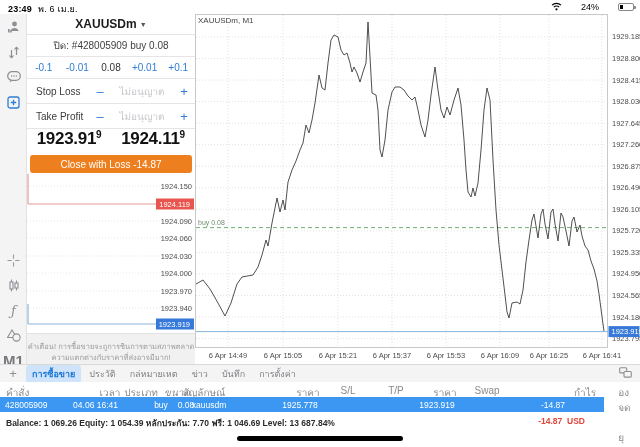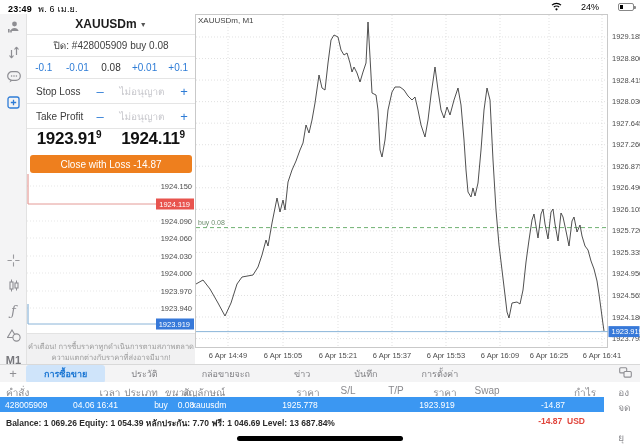--- a/index.html
+++ b/index.html
@@ -46,21 +46,21 @@
              font-size:7.5px; color:#9b9b9b; text-align:center; padding-top:7px; line-height:1.5; }
 
   
   #chartwrap { left:195px; top:14px; width:445px; height:350px; background:#fff; }
   #chart-title { left:3px; top:2px; font-size:8px; color:#444; }
 
   
   #tabbar { left:0; top:364px; width:640px; height:18px; background:#f4f4f5; border-top:1px solid #d9d9d9;
             display:flex; align-items:center; font-size:9px; color:#7e7e82; }
   #tab-plus { width:26px; text-align:center; font-size:13px; color:#8e8e93; }
-  .tab { padding:2px 18px; margin-right:8px; border-radius:3px; }
+  .tab { padding:2px 6px; margin-right:2px; border-radius:3px; }
   .tab.active { background:#cfe4fa; color:#1673d2; font-weight:bold; }
   #tab-layout { margin-left:auto; margin-right:8px; }
   #thead { left:0; top:382px; width:584px; height:15px; font-size:10px; color:#8a8a8e; background:#fff; }
   #thead span, #trow span { position:absolute; top:3px; }
   #trow { left:0; top:397px; width:604px; height:15px; background:#3b97f2; color:#fff; font-size:8.5px; }
   #sumrow { left:0; top:412px; width:640px; height:16px; background:#fff; font-size:8.5px; }
   #sum-text { position:absolute; left:6px; top:4px; color:#2b2b2b; font-weight:bold; }
   #sum-profit { position:absolute; right:55px; top:4px; color:#e0453c; font-weight:bold; }
   #home-bar { left:237px; top:436px; width:166px; height:5px; background:#000; border-radius:3px; }
   .ralign { transform:translateX(-100%); }
@@ -131,21 +131,21 @@
         <rect x="7" y="4" width="3" height="5" fill="none" stroke="#8e8e93" stroke-width="1.1"></rect>
       </svg>
   </span>
   <span class="side-ic" style="top:286px; font-size:13px; font-style:italic; font-family:'DejaVu Serif',serif;">ƒ</span>
   <span class="side-ic" style="top:311px;">
     <svg width="14" height="13" viewBox="0 0 14 13">
         <path d="M5 1 L9.5 8.5 H0.5 Z" fill="none" stroke="#8e8e93" stroke-width="1.1"></path>
         <circle cx="9.5" cy="8.5" r="3.6" fill="#f4f4f5" stroke="#8e8e93" stroke-width="1.1"></circle>
       </svg>
   </span>
-  <span class="side-ic" style="top:336px; font-size:11px; font-weight:bold; color:#77777c;">M1</span>
+  <span class="side-ic" style="top:336px; font-size:15px; font-weight:bold; color:#77777c;">M1</span>
   <span class="side-ic" style="top:358px; font-size:14px; color:#8e8e93;">+</span>
 </div>
 
 <div id="panel" class="abs">
   <div id="pan-head" class="abs hl">
     <span>XAUUSDm</span>
     <span class="chev">▼</span>
   </div>
   <div id="pan-pos" class="abs hl">ปิด: #428005909 buy 0.08</div>
   <div id="vol-row" class="abs hl">
@@ -190,21 +190,21 @@
       <line x1="1" y1="2" x2="1" y2="32" stroke="#e49a96" stroke-width="1.2"></line>
       <line x1="1" y1="32" x2="129" y2="32" stroke="#e49a96" stroke-width="1"></line>
       <rect x="129" y="26.5" width="38" height="11" fill="#e8544e"></rect>
       <text x="163" y="34.8" font-size="7.5" fill="#fff" text-anchor="end">1924.119</text>
       <line x1="1" y1="132" x2="1" y2="152" stroke="#8ab4d8" stroke-width="1.2"></line>
       <line x1="1" y1="152" x2="129" y2="152" stroke="#8ab4d8" stroke-width="1"></line>
       <rect x="129" y="146.5" width="38" height="11" fill="#3779d9"></rect>
       <text x="163" y="154.8" font-size="7.5" fill="#fff" text-anchor="end">1923.919</text>
     </svg>
   <div id="warnbox" class="abs">
-    <div>คำเตือน! การซื้บราคาทูกดำเนินการตามสภาพตลาด</div>
+    <div>คำเตือน! การซื้อขายจะถูการซินการตามสภาพตลาด</div>
     <div>ความแตกต่างกับราคาที่ส่งอาจมีมาก!</div>
   </div>
 </div>
 
 <div id="chartwrap" class="abs">
   <svg id="chartsvg" width="445" height="350" viewBox="0 0 445 350">
       <rect x="0.5" y="0.5" width="412" height="333" fill="#fff" stroke="#c9c9c9" stroke-width="1"></rect>
       <line x1="1" y1="22.994293387045886" x2="413" y2="22.994293387045886" stroke="#d4d4d4" stroke-width="0.7" stroke-dasharray="1,2"></line>
       <line x1="1" y1="44.53395994181767" x2="413" y2="44.53395994181767" stroke="#d4d4d4" stroke-width="0.7" stroke-dasharray="1,2"></line>
       <line x1="1" y1="66.07362649658945" x2="413" y2="66.07362649658945" stroke="#d4d4d4" stroke-width="0.7" stroke-dasharray="1,2"></line>
@@ -259,21 +259,21 @@
       <text x="407" y="344" font-size="7.5" fill="#4c4c4c" text-anchor="middle">6 Apr 16:41</text>
     </svg>
   <span id="chart-title" class="abs">XAUUSDm, M1</span>
 </div>
 
 <div id="tabbar" class="abs">
   <span id="tab-plus">+</span>
   <span id="tabs-host" style="display:flex;">
       <span class="tab active">การซื้อขาย</span>
       <span class="tab">ประวัติ</span>
-      <span class="tab">กล่อขายจะถ</span>
+      <span class="tab">กล่หมายเหต</span>
       <span class="tab">ข่าว</span>
       <span class="tab">บันทึก</span>
       <span class="tab">การตั้งค่า</span>
     </span>
   <span id="tab-layout">
     <svg width="13" height="11" viewBox="0 0 13 11">
         <rect x="0.7" y="0.7" width="7" height="5.2" rx="1" fill="none" stroke="#8e8e93" stroke-width="1.1"></rect>
         <rect x="5" y="4.5" width="7.3" height="5.6" rx="1" fill="#f4f4f5" stroke="#8e8e93" stroke-width="1.1"></rect>
       </svg>
   </span>

